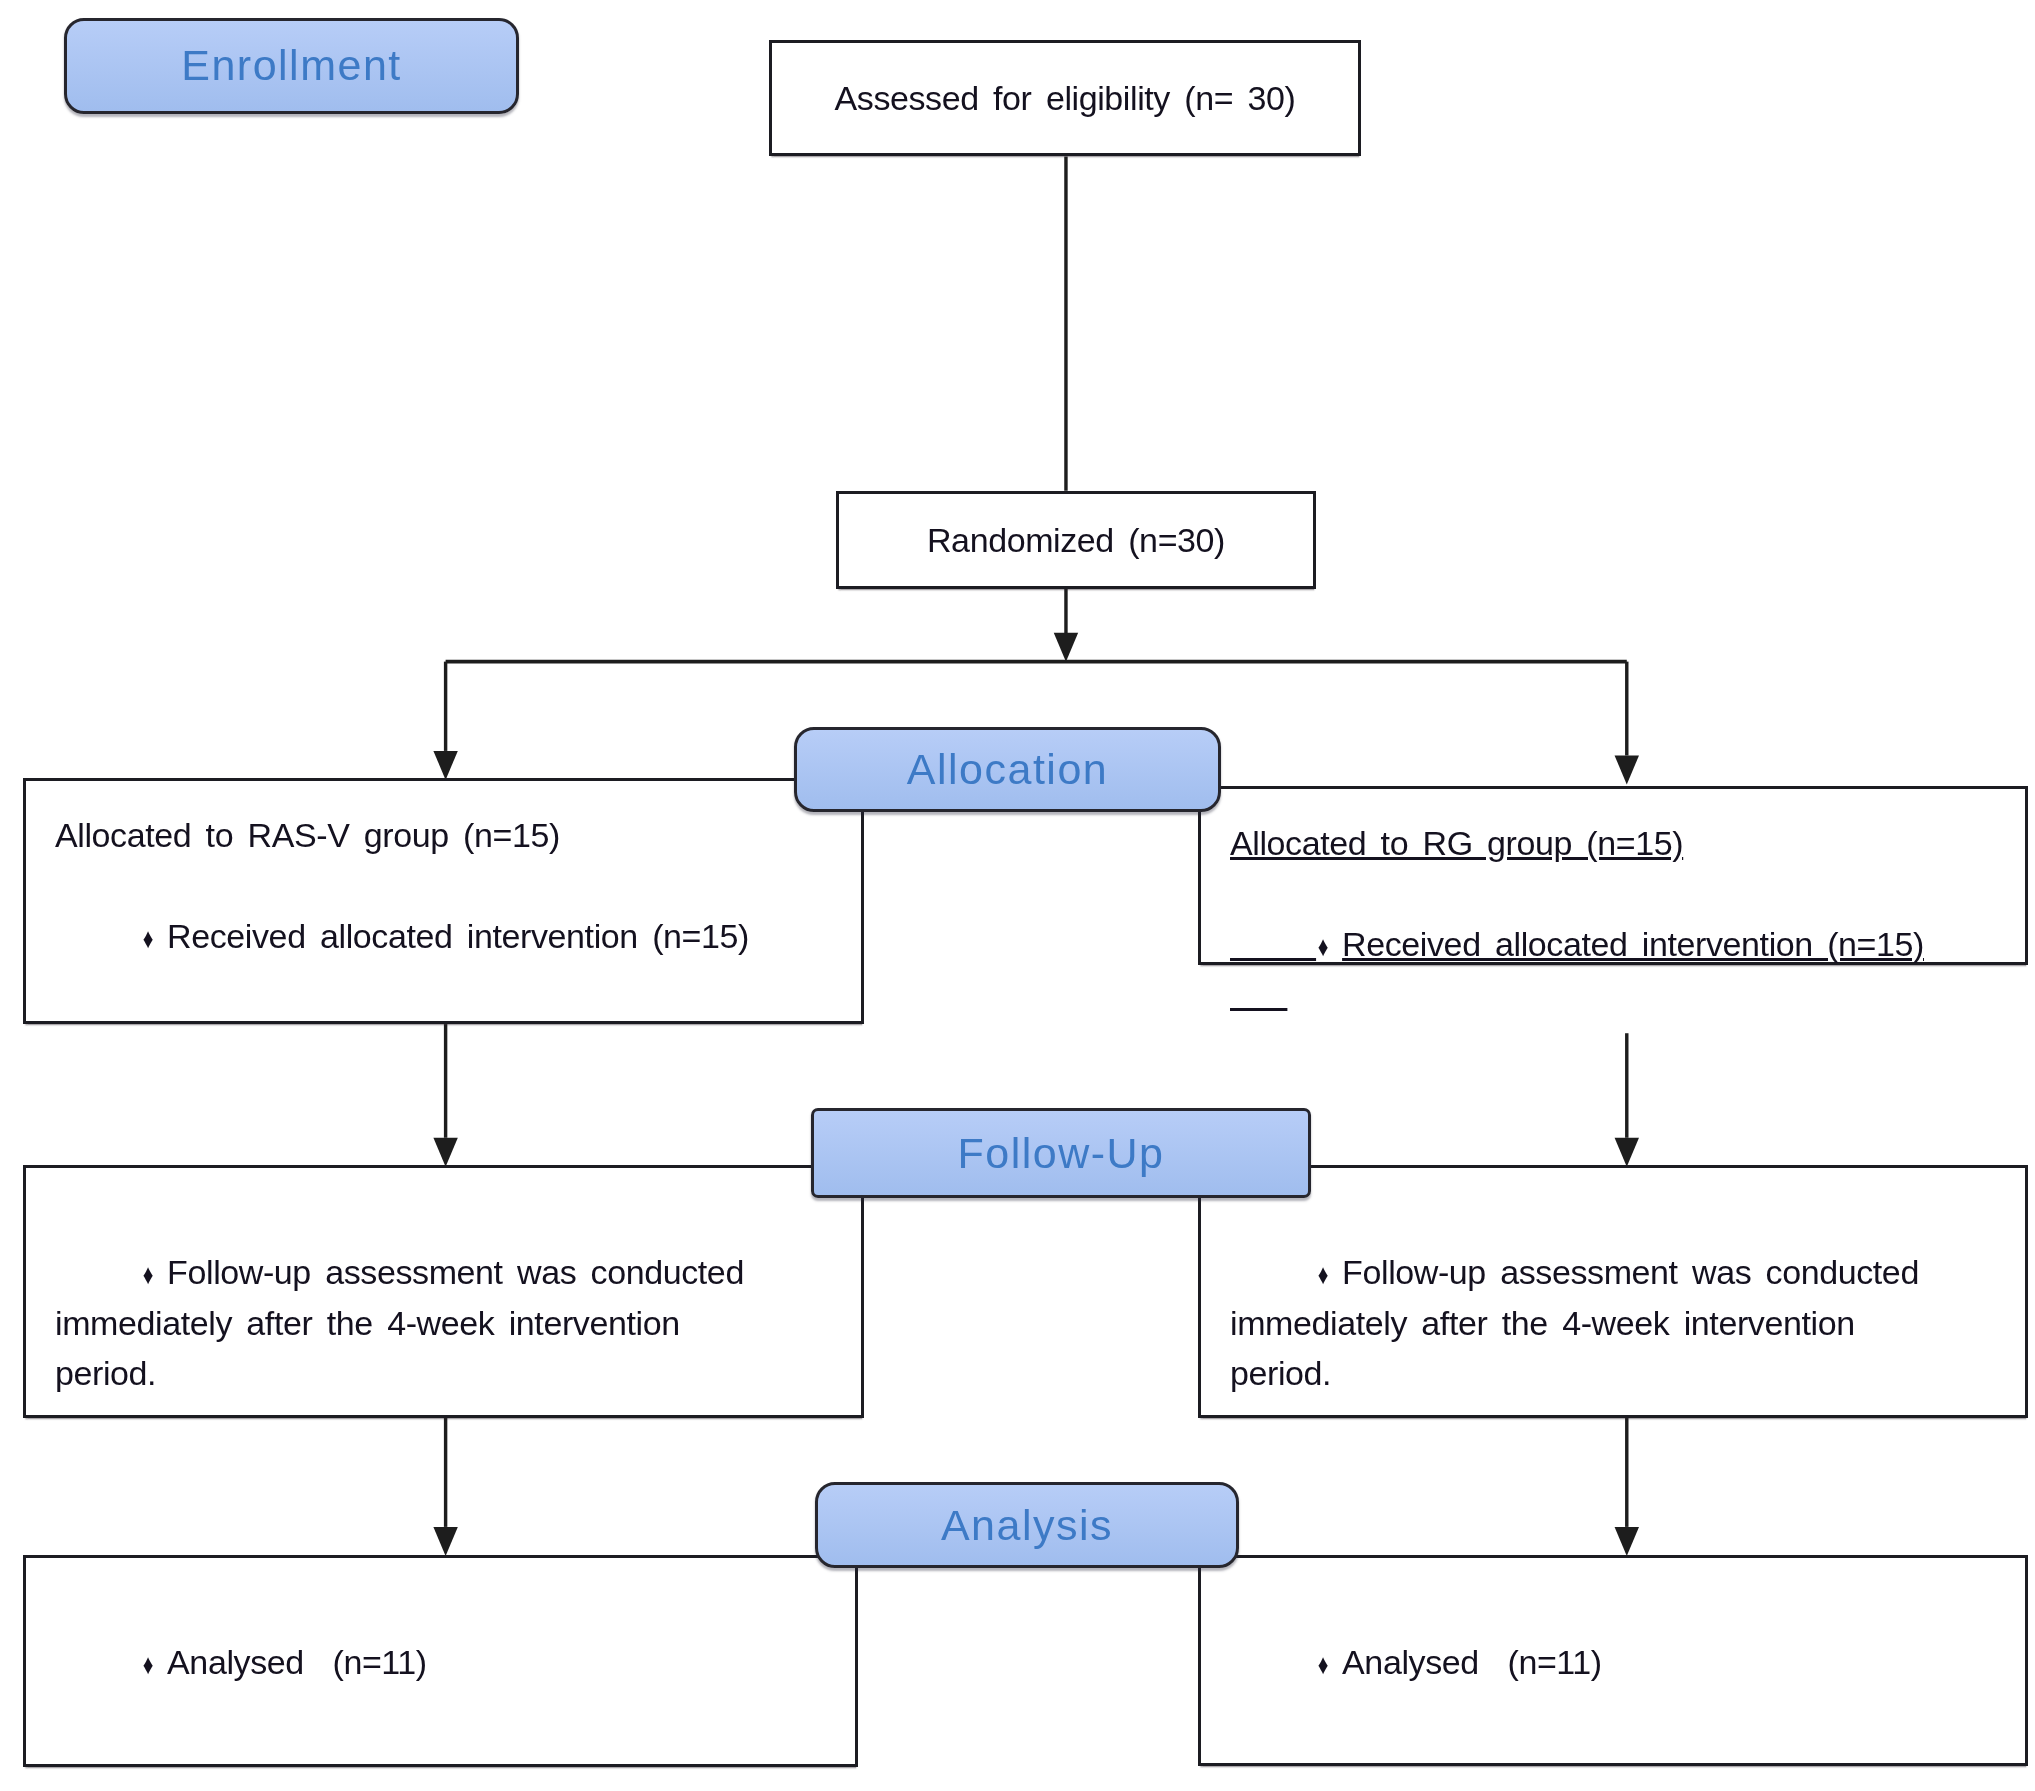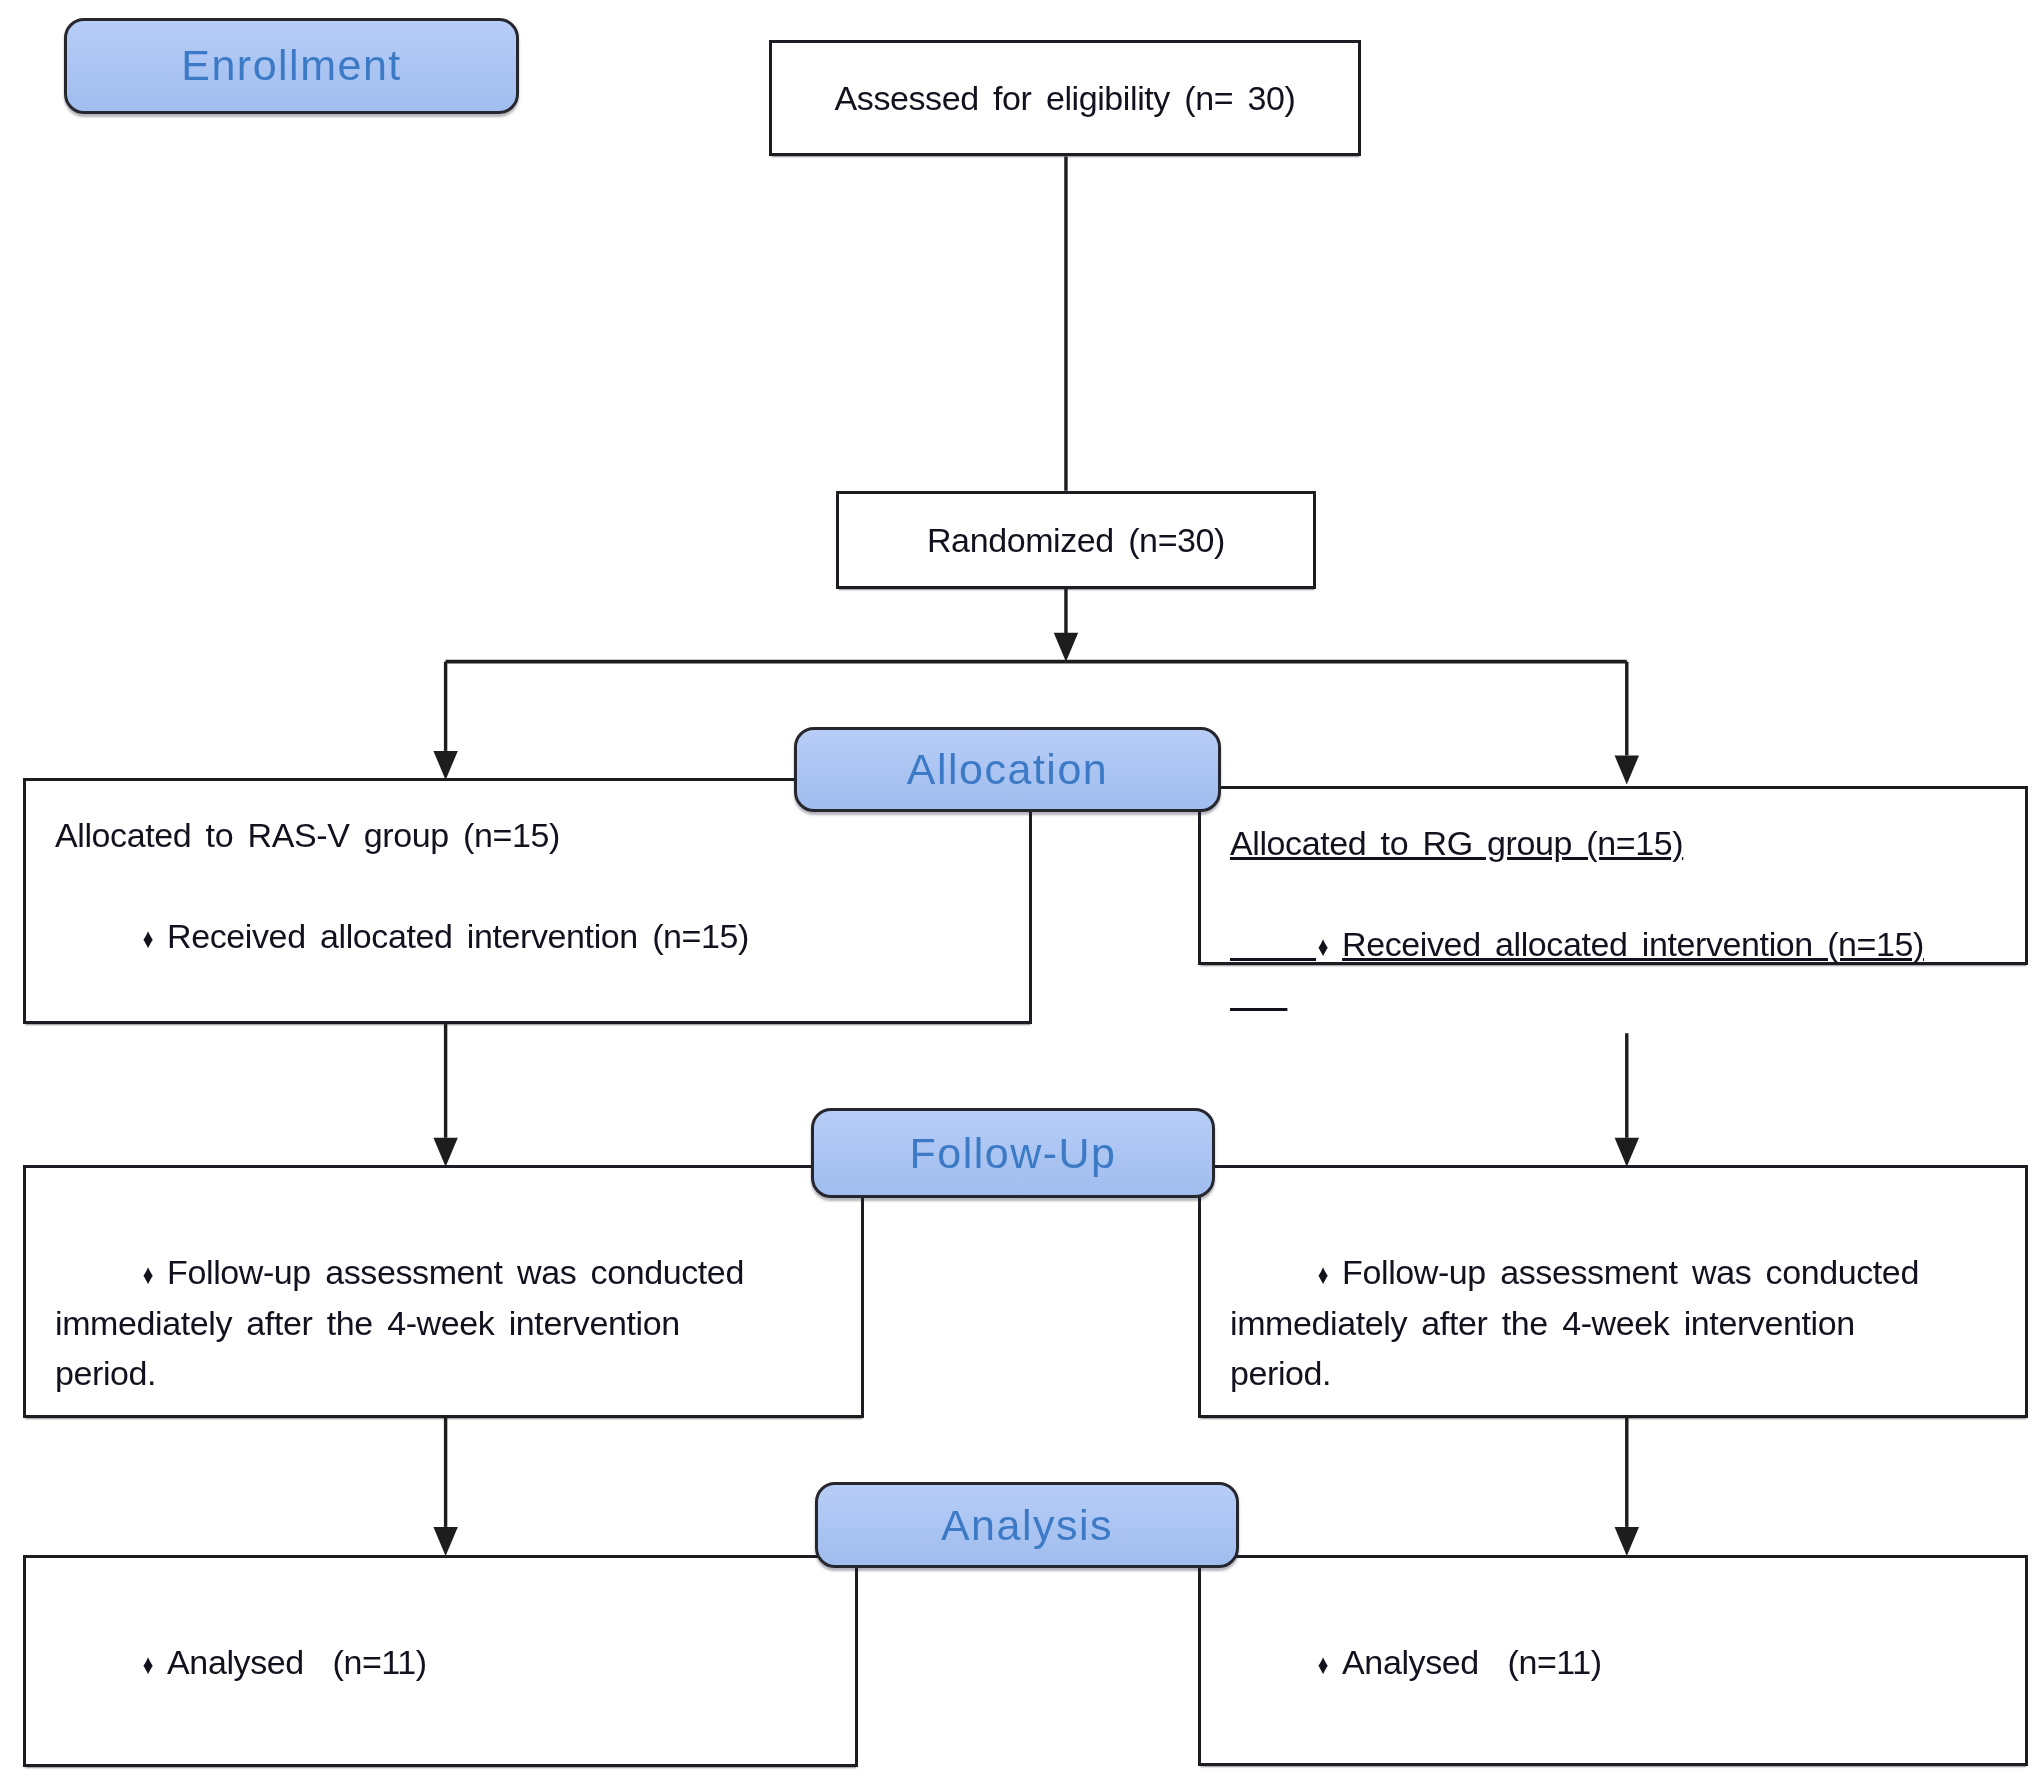--- a/index.html
+++ b/index.html
@@ -64,23 +64,23 @@
     font-size:43px;
     letter-spacing:1.5px;
     box-shadow:0 2.3px 2.3px rgba(40,40,60,0.35);
   }
 
   
   .label-enrollment{left:64px;top:17.6px;width:455px;height:96px;}
   .box-assessed{left:769px;top:40px;width:592px;height:116px;}
   .box-randomized{left:836px;top:491px;width:480px;height:98px;}
   .label-allocation{left:794px;top:727px;width:427px;height:85px;text-align:right;}
-  .box-alloc-left{left:23px;top:778px;width:1009px;height:246px;}
+  .box-alloc-left{left:23px;top:778px;width:841px;height:246px;}
   .box-alloc-right{left:1198px;top:786px;width:830px;height:179px;text-decoration:underline;}
-  .label-followup{left:811px;top:1108px;width:404px;height:90px;}
+  .label-followup{left:811px;top:1108px;width:500px;height:90px;border-radius:7px;}
   .box-fu-left{left:23px;top:1165px;width:841px;height:253px;}
   .box-fu-right{left:1198px;top:1165px;width:830px;height:253px;}
   .label-analysis{left:815px;top:1482px;width:424px;height:86px;}
   .box-an-left{left:23px;top:1555px;width:835px;height:212px;}
   .box-an-right{left:1198px;top:1555px;width:830px;height:211px;}
 </style>
 </head>
 <body>
 
 <div class="canvas">

